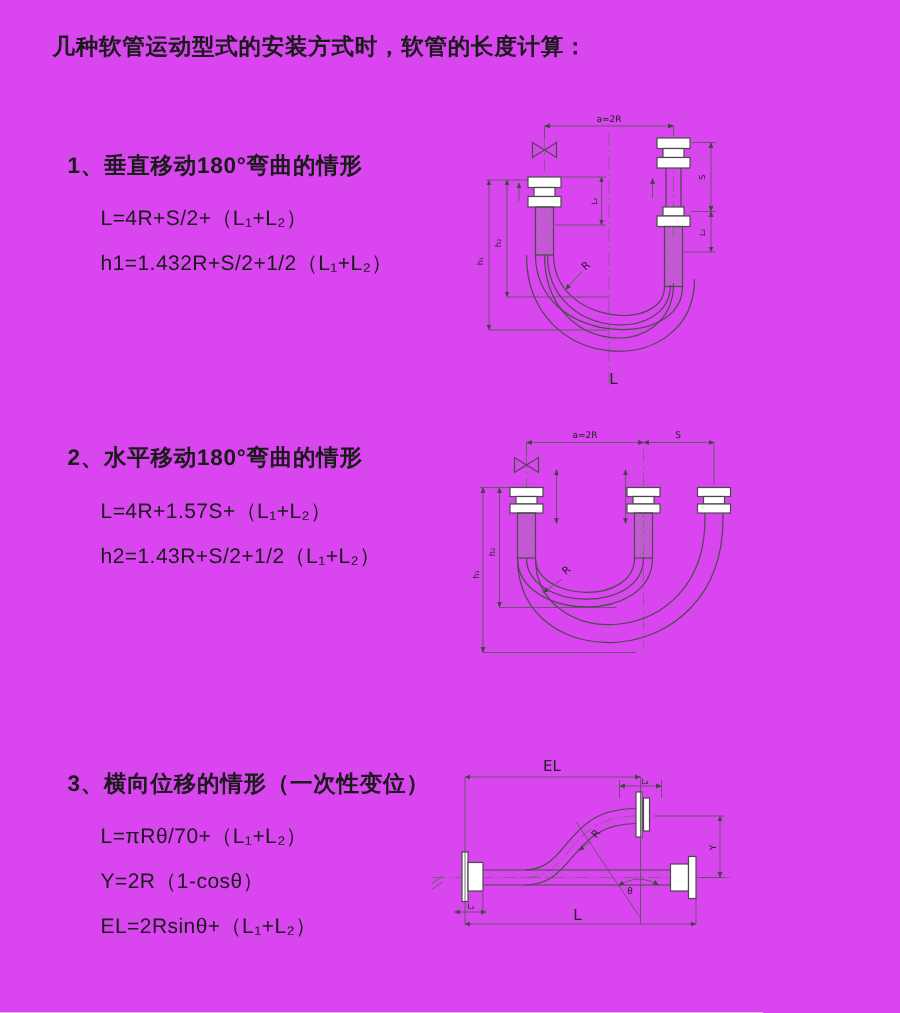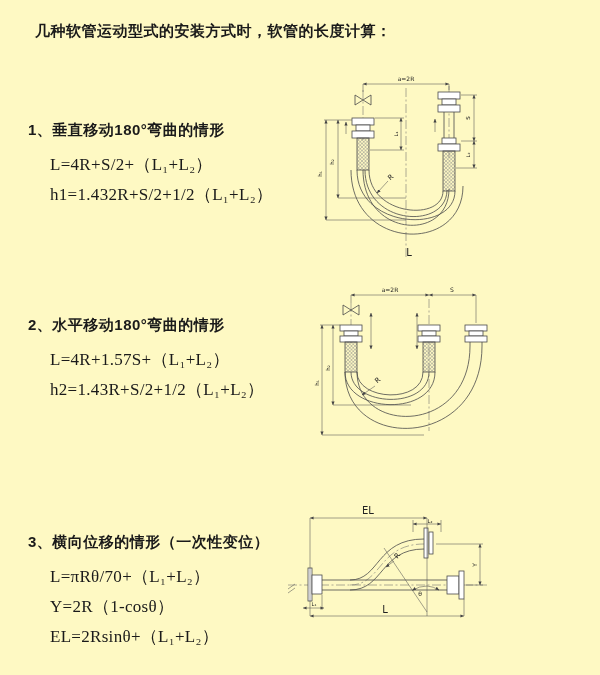--- a/index.html
+++ b/index.html
@@ -1,21 +1,21 @@
 <!DOCTYPE html>
 <html><head>
 <meta charset="utf-8">
 <style>
   html,body{margin:0;padding:0;background:#fff;}
   body{width:600px;height:675px;font-family:"Liberation Sans","DejaVu Sans",sans-serif;color:#1a1a1a;}
-  .page{position:relative;width:600px;height:675px;background:#fef9c3;overflow:hidden;}
+  .page{position:relative;width:600px;height:675px;background:#d946ef;overflow:hidden;}
   .title{position:absolute;left:35px;top:22px;font-size:15px;font-weight:bold;letter-spacing:.5px;white-space:nowrap;}
-  .sec{position:absolute;left:28px;white-space:nowrap;margin-top:20px;}
+  .sec{position:absolute;left:45px;white-space:nowrap;}
   .sec-heading{font-size:15px;font-weight:bold;letter-spacing:.5px;height:29px;}
-  .formula{font-size:17px;letter-spacing:.3px;line-height:30px;height:30px;padding-left:22px;font-family:Liberation Serif, serif;}
+  .formula{font-size:14px;letter-spacing:.3px;line-height:30px;height:30px;padding-left:22px;}
   .diagram{position:absolute;}
   svg text{font-family:"DejaVu Sans","Liberation Sans",sans-serif;fill:#222;}
   .dwg{stroke:#4a4a4a;stroke-width:.8;fill:none;}
   .fitting{stroke:#4a4a4a;stroke-width:.8;fill:#ffffff;}
   .cl{stroke:#6b6b6b;stroke-width:.55;fill:none;stroke-dasharray:9 2.5 2 2.5;}
   .dim{stroke:#555;stroke-width:.55;fill:none;}
 </style>
 </head>
 <body>
 

